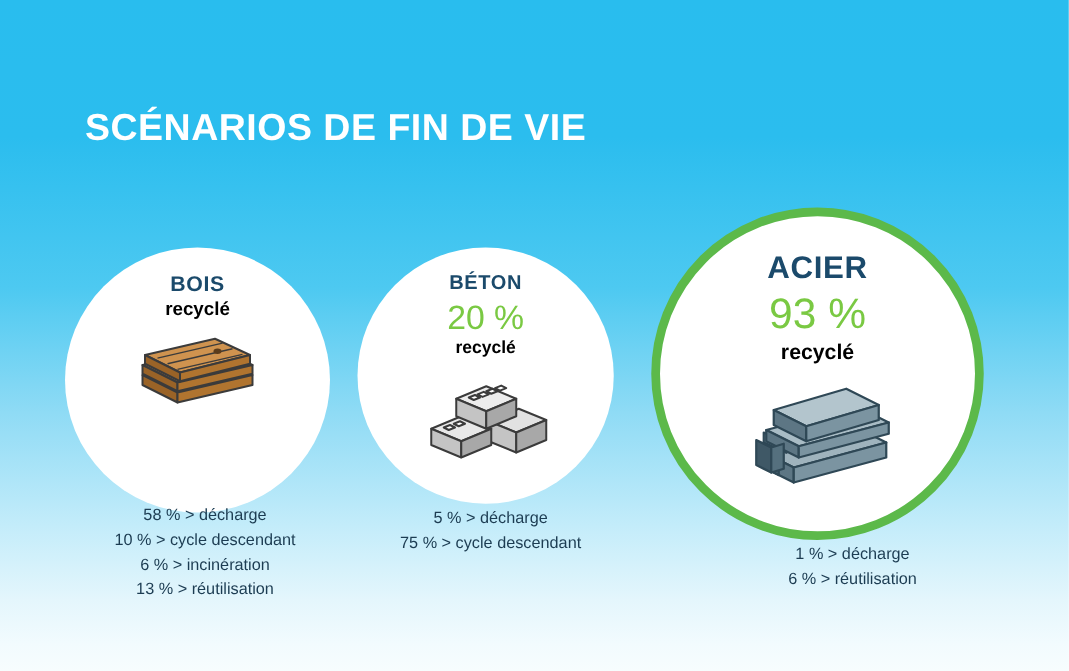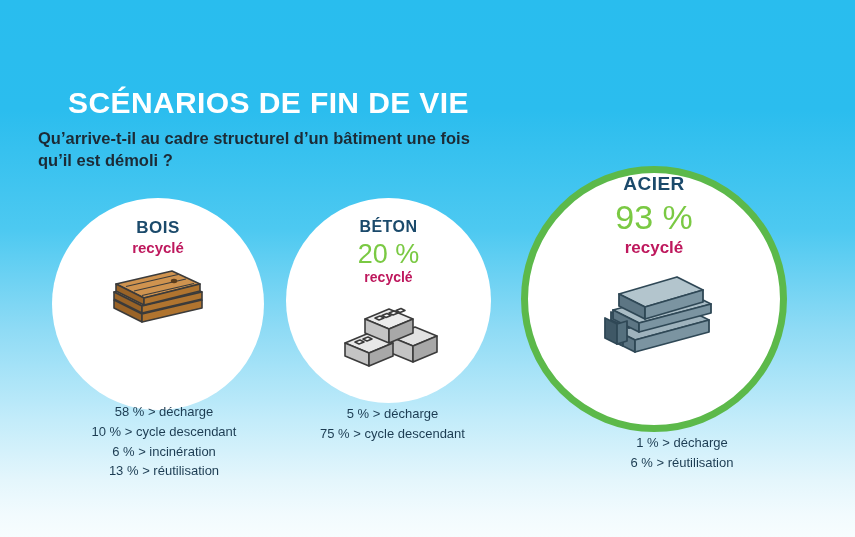--- a/index.html
+++ b/index.html
@@ -73,42 +73,42 @@
     font-weight: bold;
     color: #1b4a6b;
     letter-spacing: 0.5px;
   }
   .mat-pct {
     color: #7ac943;
     font-weight: normal;
     line-height: 1.05;
   }
   .mat-recycle {
-    color: #be185d;
+    color: #000000;
     font-weight: bold;
   }
   .mat-icon {
     margin-top: 4px;
   }
 
   
   #circle-bois { left: 52px; top: 198px; width: 212px; height: 212px; }
   #circle-bois .mat-name { font-size: 17px; margin-top: 20px; }
   #circle-bois .mat-pct { font-size: 29px; margin-top: 4px; }
   #circle-bois .mat-recycle { font-size: 15px; margin-top: 1px; }
 
   
   #circle-beton { left: 286px; top: 198px; width: 205px; height: 205px; text-align: center; }
   #circle-beton .mat-name { font-size: 16px; margin-top: 20px; }
   #circle-beton .mat-pct { font-size: 27px; margin-top: 4px; }
   #circle-beton .mat-recycle { font-size: 14px; margin-top: 1px; }
 
   
   #circle-acier { left: 521px; top: 166px; width: 266px; height: 266px; }
-  #circle-acier .mat-name { font-size: 19px; }
+  #circle-acier .mat-name { font-size: 25px; margin-top: 27px; }
   #circle-acier .mat-pct { font-size: 34px; margin-top: 5px; }
   #circle-acier .mat-recycle { font-size: 17px; margin-top: 2px; }
 
   
   .breakdown {
     position: absolute;
     text-align: center;
     font-size: 13px;
     color: #1c3c52;
     line-height: 1.52;
@@ -117,21 +117,20 @@
   #breakdown-beton { left: 300px; top: 404px; width: 185px; }
   #breakdown-acier { left: 592px; top: 433px; width: 180px; }
   .breakdown div { white-space: nowrap; }
 </style>
 </head>
 <body>
 
 <div id="infographic">
 
   <div class="title">SCÉNARIOS DE FIN DE VIE</div>
-  <div class="subtitle">Qu’arrive-t-il au cadre structurel d’un bâtiment une fois qu’il est démoli ?</div>
 
   <div class="circle" id="circle-bois">
     <div class="circle-inner">
       <div class="mat-name">BOIS</div>
       <div class="mat-recycle">recyclé</div>
       <div class="mat-icon">
         <svg width="104" height="70" viewBox="0 0 104 70">
           <g stroke="#3b3b3b" stroke-width="1.6" stroke-linejoin="round">
 
             <polygon points="8,40 36,54 96,40 68,27" fill="#c68642"></polygon>

